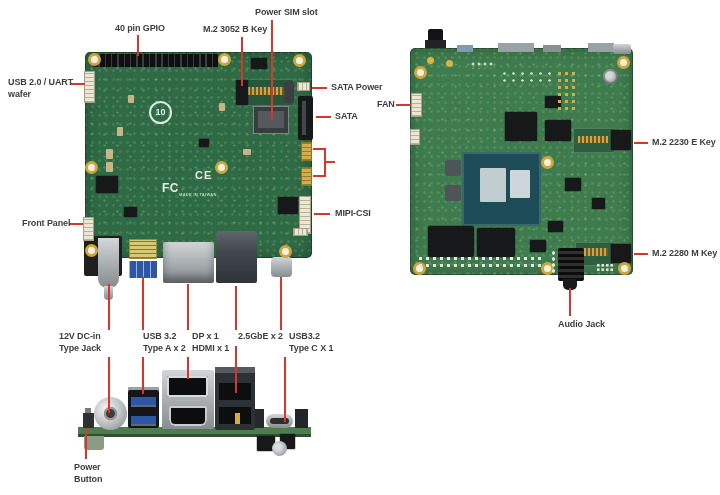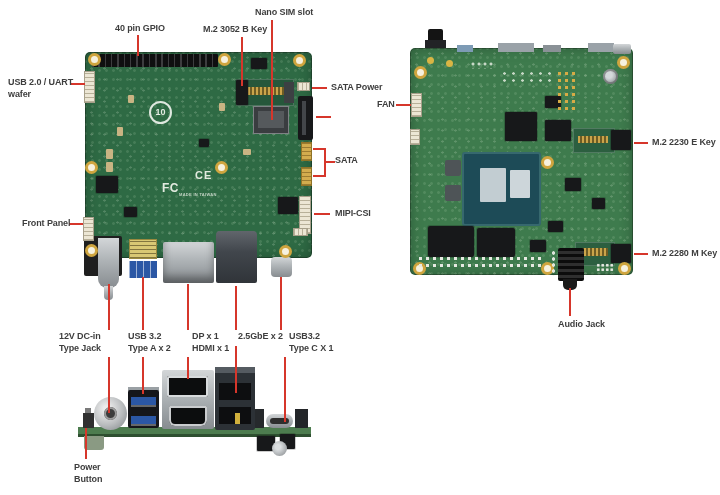--- a/index.html
+++ b/index.html
@@ -225,38 +225,38 @@
   <div class="ln" style="left:280px;top:277px;width:2px;height:53px;"></div>
   <div class="ln" style="left:108px;top:357px;width:2px;height:56px;"></div>
   <div class="ln" style="left:142px;top:357px;width:2px;height:37px;"></div>
   <div class="ln" style="left:187px;top:357px;width:2px;height:22px;"></div>
   <div class="ln" style="left:235px;top:346px;width:2px;height:47px;"></div>
   <div class="ln" style="left:284px;top:357px;width:2px;height:65px;"></div>
   <div class="ln" style="left:85px;top:428px;width:2px;height:31px;"></div>
 
   <div class="lbl" style="left:115px;top:22px;">40 pin GPIO</div>
   <div class="lbl" style="left:203px;top:23px;">M.2 3052 B Key</div>
-  <div class="lbl" style="left:255px;top:6px;">Nano SIM slot</div>
+  <div class="lbl" style="left:255px;top:6px;">Power SIM slot</div>
   <div class="lbl" style="left:8px;top:76px;">
     <div>USB 2.0 / UART</div>
     <div>wafer</div>
   </div>
   <div class="lbl" style="left:22px;top:217px;">Front Panel</div>
   <div class="lbl" style="left:331px;top:81px;">SATA Power</div>
-  <div class="lbl" style="left:335px;top:110px;margin-top:44px;">SATA</div>
+  <div class="lbl" style="left:335px;top:110px;">SATA</div>
   <div class="lbl" style="left:335px;top:207px;">MIPI-CSI</div>
   <div class="lbl" style="left:377px;top:98px;">FAN</div>
   <div class="lbl" style="left:652px;top:136px;">M.2 2230 E Key</div>
   <div class="lbl" style="left:652px;top:247px;">M.2 2280 M Key</div>
   <div class="lbl" style="left:558px;top:318px;">Audio Jack</div>
   <div class="lbl" style="left:59px;top:330px;">
     <div>12V DC-in</div>
     <div>Type Jack</div>
   </div>
-  <div class="lbl" style="left:128px;top:330px;">
+  <div class="lbl" style="left:143px;top:330px;">
     <div>USB 3.2</div>
     <div>Type A x 2</div>
   </div>
   <div class="lbl" style="left:192px;top:330px;">
     <div>DP x 1</div>
     <div>HDMI x 1</div>
   </div>
   <div class="lbl" style="left:238px;top:330px;">2.5GbE x 2</div>
   <div class="lbl" style="left:289px;top:330px;">
     <div>USB3.2</div>

